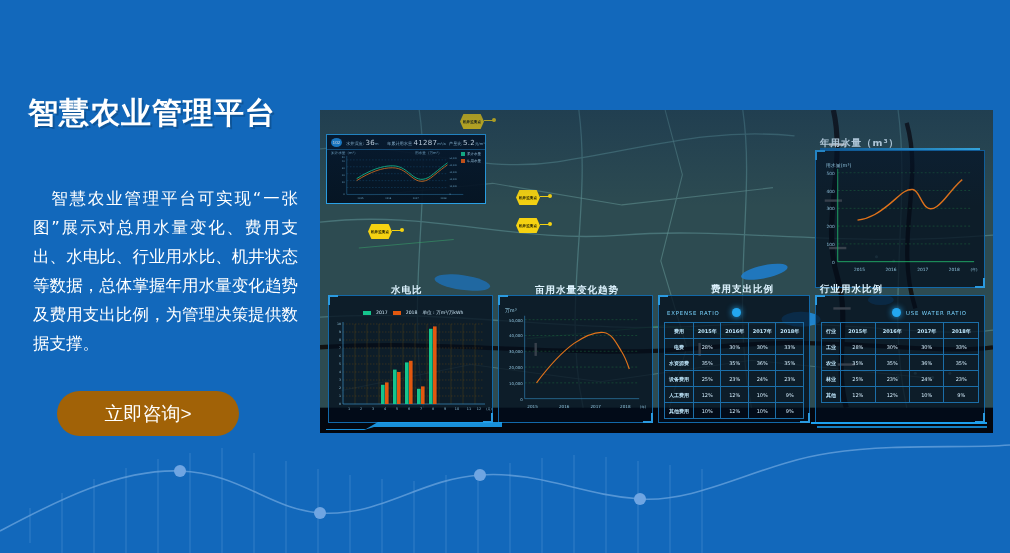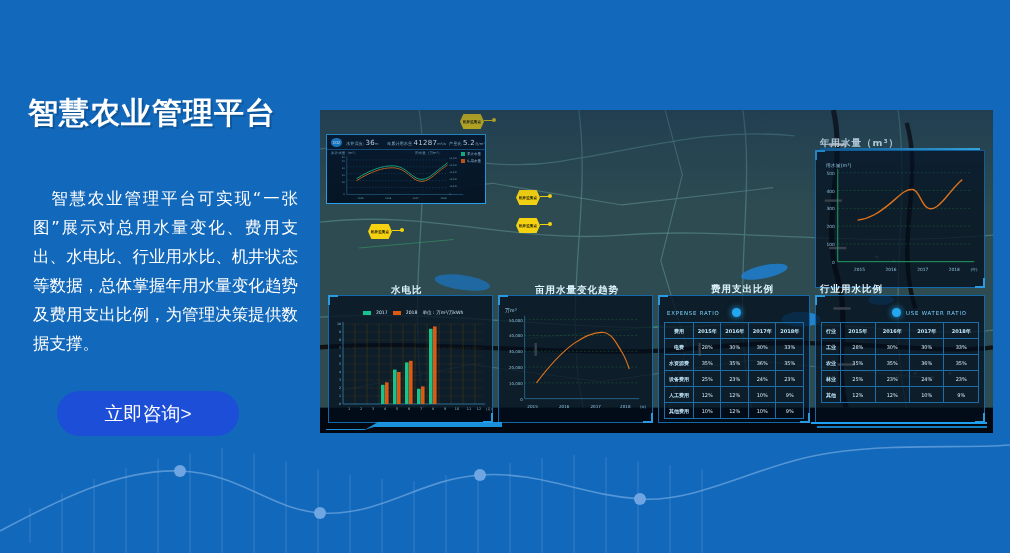--- a/index.html
+++ b/index.html
@@ -22,21 +22,21 @@
     text-shadow: 2px 2px 0 rgba(0,0,0,0.18);
   }
   .promo-body {
     position:absolute; left:33px; top:184px; width:265px;
     font-size:16.5px; line-height:29px; color:#ffffff;
     text-align:justify; text-indent:1.1em;
   }
   .promo-btn {
     position:absolute; left:57px; top:391px;
     width:182px; height:45px; border-radius:23px;
-    background:#1d4ed8;
+    background:#a16207;
     color:#ffffff; font-size:19px;
     display:flex; align-items:center; justify-content:center;
     cursor:pointer; border:none;
   }
 
   
   .dash {
     position:absolute; left:320px; top:110px;
     width:673px; height:323px;
     background:#03070f;

